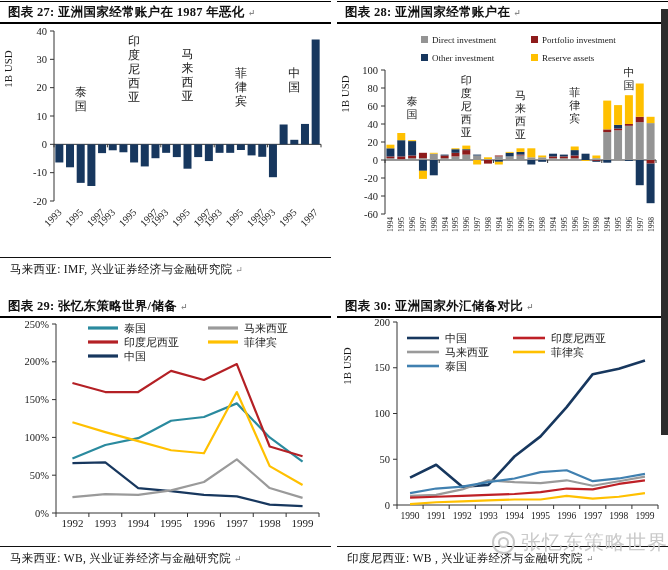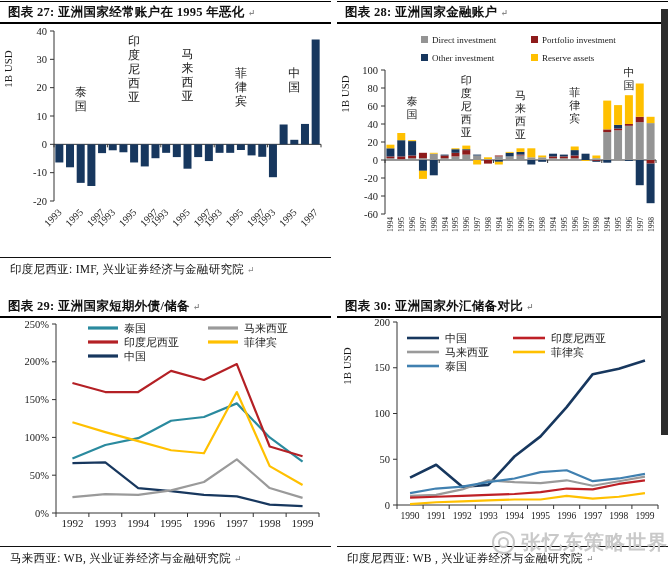--- a/index.html
+++ b/index.html
@@ -16,32 +16,32 @@
   .chart-bot{height:228px;}
   .fig-source{border-top:1.2px solid #111;padding:4px 0 0 10px;height:21px;
               font-size:11.5px;white-space:nowrap;letter-spacing:.3px;}
   .pmark{color:#888;font-size:9px;margin-left:3px;}
   svg text{font-family:"Liberation Serif","DejaVu Serif",serif;fill:#1a1a1a;}
   .watermark{position:absolute;left:492px;top:529px;display:flex;align-items:center;gap:6px;
              z-index:6;pointer-events:none;}
   .wm-logo{width:19px;height:19px;border:2.4px solid #c7c7c7;border-radius:50%;
            display:flex;align-items:center;justify-content:center;}
   .wm-logo-inner{width:7px;height:7px;border:2px solid #c7c7c7;border-radius:50%;}
-  .wm-text{font-size:20px;font-weight:bold;color:#c9c9c9;letter-spacing:1px;white-space:nowrap;}
+  .wm-text{font-size:20px;font-weight:normal;color:#c9c9c9;letter-spacing:1px;white-space:nowrap;}
   .scrollbar{position:absolute;right:0;top:9px;width:7px;height:426px;background:#2c2c2c;z-index:7;}
 </style>
 </head>
 <body>
 
 <div class="page">
   <div class="grid">
 
     <section class="cell row1">
       <div class="fig-title">
-        <span>图表 27: 亚洲国家经常账户在 1995 年恶化</span><span class="pmark">↵</span>
+        <span>图表 27: 亚洲国家经常账户在 1987 年恶化</span><span class="pmark">↵</span>
       </div>
       <div class="chart chart-top">
           <svg viewBox="0 0 331 233" width="331" height="233">
             <line x1="54" y1="7" x2="54" y2="177" stroke="#333" stroke-width="1"></line>
             <line x1="50" y1="177" x2="54" y2="177" stroke="#333" stroke-width="1"></line>
             <text x="47" y="180.5" text-anchor="end" font-size="10.5">-20</text>
             <line x1="50" y1="148.66666666666669" x2="54" y2="148.66666666666669" stroke="#333" stroke-width="1"></line>
             <text x="47" y="152.16666666666669" text-anchor="end" font-size="10.5">-10</text>
             <line x1="50" y1="120.33333333333333" x2="54" y2="120.33333333333333" stroke="#333" stroke-width="1"></line>
             <text x="47" y="123.83333333333333" text-anchor="end" font-size="10.5">0</text>
@@ -102,27 +102,27 @@
             <rect x="279.62" y="100.50000000000001" width="8" height="19.833333333333314" fill="#17375E"></rect>
             <rect x="290.3" y="115.8" width="8" height="4.533333333333331" fill="#17375E"></rect>
             <text x="297.3" y="189" text-anchor="end" font-size="10" transform="rotate(-45 297.3 189)">1995</text>
             <rect x="300.98" y="99.93333333333332" width="8" height="20.400000000000006" fill="#17375E"></rect>
             <rect x="311.66" y="15.5" width="8" height="104.83333333333333" fill="#17375E"></rect>
             <text x="318.66" y="189" text-anchor="end" font-size="10" transform="rotate(-45 318.66 189)">1997</text>
             <text x="294.29999999999995" y="52.900000000000006" text-anchor="middle" font-size="12"><tspan x="294.29999999999995" dy="0">中</tspan><tspan x="294.29999999999995" dy="14">国</tspan></text>
           </svg>
         </div>
       <div class="fig-source">
-        <span>印度尼西亚: IMF, 兴业证券经济与金融研究院</span><span class="pmark">↵</span>
+        <span>马来西亚: IMF, 兴业证券经济与金融研究院</span><span class="pmark">↵</span>
       </div>
     </section>
 
     <section class="cell row1">
       <div class="fig-title">
-        <span>图表 28: 亚洲国家金融账户</span><span class="pmark">↵</span>
+        <span>图表 28: 亚洲国家经常账户在</span><span class="pmark">↵</span>
       </div>
       <div class="chart chart-top">
           <svg viewBox="0 0 331 233" width="331" height="233">
             <line x1="48" y1="46" x2="48" y2="190" stroke="#333" stroke-width="1"></line>
             <line x1="44" y1="190" x2="48" y2="190" stroke="#333" stroke-width="1"></line>
             <text x="41" y="193.5" text-anchor="end" font-size="10.5">-60</text>
             <line x1="44" y1="172" x2="48" y2="172" stroke="#333" stroke-width="1"></line>
             <text x="41" y="175.5" text-anchor="end" font-size="10.5">-40</text>
             <line x1="44" y1="154" x2="48" y2="154" stroke="#333" stroke-width="1"></line>
             <text x="41" y="157.5" text-anchor="end" font-size="10.5">-20</text>
@@ -272,21 +272,21 @@
             <rect x="84" y="30" width="7" height="7" fill="#17375E"></rect>
             <text x="95" y="36.5" font-size="9">Other investment</text>
             <rect x="194" y="30" width="7" height="7" fill="#FFC000"></rect>
             <text x="205" y="36.5" font-size="9">Reserve assets</text>
           </svg>
         </div>
     </section>
 
     <section class="cell">
       <div class="fig-title">
-        <span>图表 29: 亚洲国家短期外债/储备</span><span class="pmark">↵</span>
+        <span>图表 29: 张忆东策略世界/储备</span><span class="pmark">↵</span>
       </div>
       <div class="chart chart-bot">
           <svg viewBox="0 0 331 228" width="331" height="228">
             <line x1="56" y1="6" x2="56" y2="195" stroke="#333" stroke-width="1"></line>
             <line x1="52" y1="195" x2="56" y2="195" stroke="#333" stroke-width="1"></line>
             <text x="49" y="198.5" text-anchor="end" font-size="10.5">0%</text>
             <line x1="52" y1="157.20000000000002" x2="56" y2="157.20000000000002" stroke="#333" stroke-width="1"></line>
             <text x="49" y="160.70000000000002" text-anchor="end" font-size="10.5">50%</text>
             <line x1="52" y1="119.39999999999999" x2="56" y2="119.39999999999999" stroke="#333" stroke-width="1"></line>
             <text x="49" y="122.89999999999999" text-anchor="end" font-size="10.5">100%</text>

